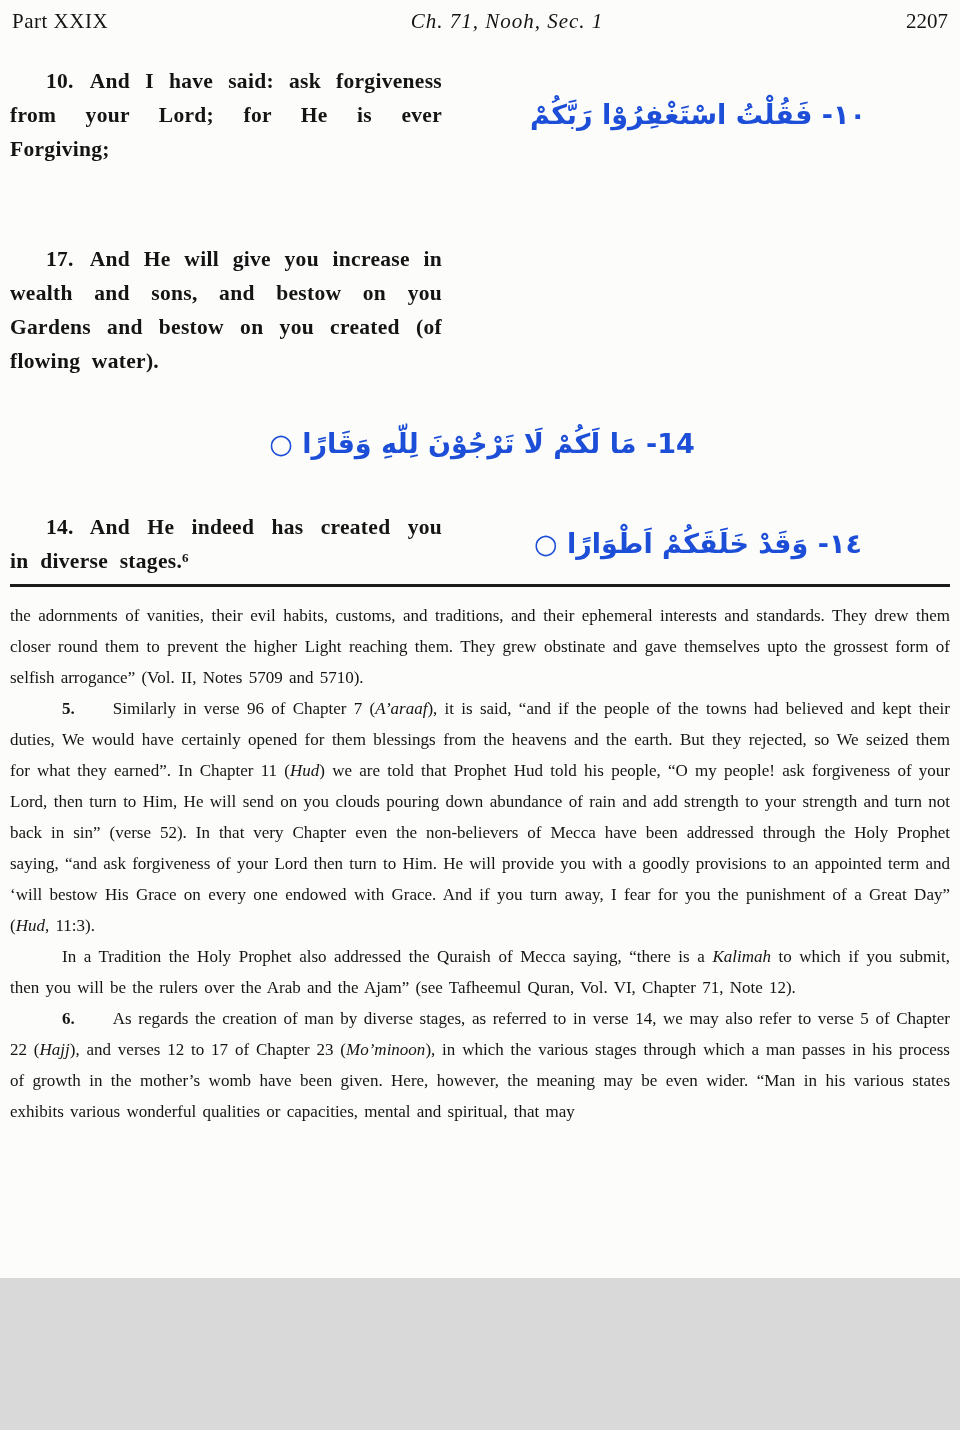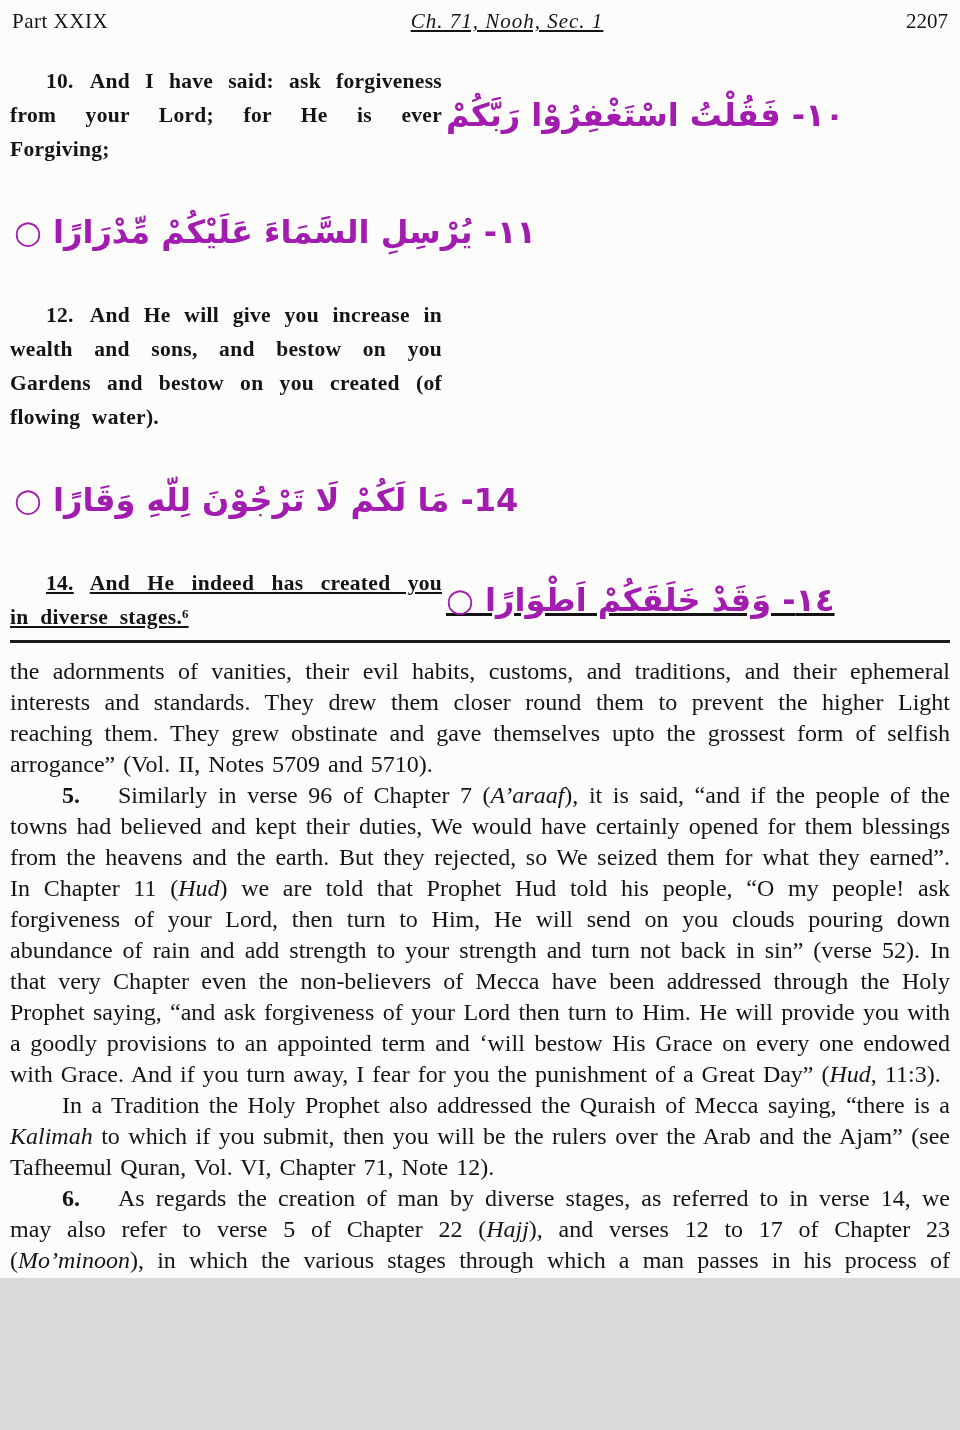--- a/index.html
+++ b/index.html
@@ -18,73 +18,73 @@
   }
   
   .page-header {
     display: flex;
     justify-content: space-between;
     align-items: baseline;
     font-size: 21px;
     line-height: 26px;
     padding: 2px 2px 0 2px;
   }
-  .page-header .chapter { font-style: italic; letter-spacing: 1px; text-decoration: underline; }
+  .page-header .chapter { font-style: italic; letter-spacing: 1px; }
   .page-header .part { letter-spacing: 0.5px; }
 
   
   .verses { padding-top: 30px; }
   .verse-row {
     display: flex;
     align-items: center;
     margin-bottom: 38px;
   }
-  .verse-row:last-child { margin-bottom: 0; text-decoration: underline; }
+  .verse-row:last-child { margin-bottom: 0; }
   .verse-en {
     width: 432px;
     margin: 0;
     font-weight: bold;
     font-size: 21.5px;
     line-height: 34px;
     text-align: justify;
     word-spacing: 6px;
     letter-spacing: 0.3px;
   }
   .verse-en .vnum { margin-right: 16px; margin-left: 36px; }
   .verse-en sup {
     font-size: 13px;
     line-height: 0;
     vertical-align: 6px;
     letter-spacing: 0;
   }
   .verse-ar {
     flex: 1;
     direction: rtl;
-    text-align: left;
+    text-align: center;
     font-family: "DejaVu Sans", sans-serif;
     font-weight: bold;
-    font-size: 32px;
+    font-size: 27px;
     line-height: 56px;
-    color: #a21caf;
+    color: #1d4ed8;
     padding-left: 4px;
   }
   .arabic-line { white-space: nowrap; }
   .arabic-line.pr { padding-right: 64px; }
 
   
   .divider {
     border: none;
     border-top: 3px solid #1b1b1b;
     margin: 6px 0 13px 0;
   }
 
   
   .commentary p {
     margin: 0;
-    font-size: 24px;
+    font-size: 17px;
     line-height: 31px;
     text-align: justify;
     text-indent: 52px;
     word-spacing: 2px;
   }
   .commentary p.cont { text-indent: 0; }
   .seg-normal { }
   .seg-italic { font-style: italic; }
   .seg-label { font-weight: bold; margin-right: 38px; }
 </style>
@@ -104,28 +104,25 @@
     <div class="verse-row">
       <p class="verse-en">
         <span class="vnum">10.</span><span>And I have said: ask forgiveness from your Lord; for He is ever Forgiving;</span><sup></sup>
       </p>
       <div class="verse-ar">
         <div class="arabic-line">١٠- فَقُلْتُ اسْتَغْفِرُوْا رَبَّكُمْ</div>
       </div>
     </div>
 
     <div class="verse-row">
-      <div class="verse-ar">
-        <div class="arabic-line">١١- يُرْسِلِ السَّمَاءَ عَلَيْكُمْ مِّدْرَارًا ○</div>
-      </div>
     </div>
 
     <div class="verse-row">
       <p class="verse-en">
-        <span class="vnum">12.</span><span>And He will give you increase in wealth and sons, and bestow on you Gardens and bestow on you created (of flowing water).</span><sup></sup>
+        <span class="vnum">17.</span><span>And He will give you increase in wealth and sons, and bestow on you Gardens and bestow on you created (of flowing water).</span><sup></sup>
       </p>
     </div>
 
     <div class="verse-row">
       <div class="verse-ar">
         <div class="arabic-line">14- مَا لَكُمْ لَا تَرْجُوْنَ لِلّهِ وَقَارًا ○</div>
       </div>
     </div>
 
     <div class="verse-row">

